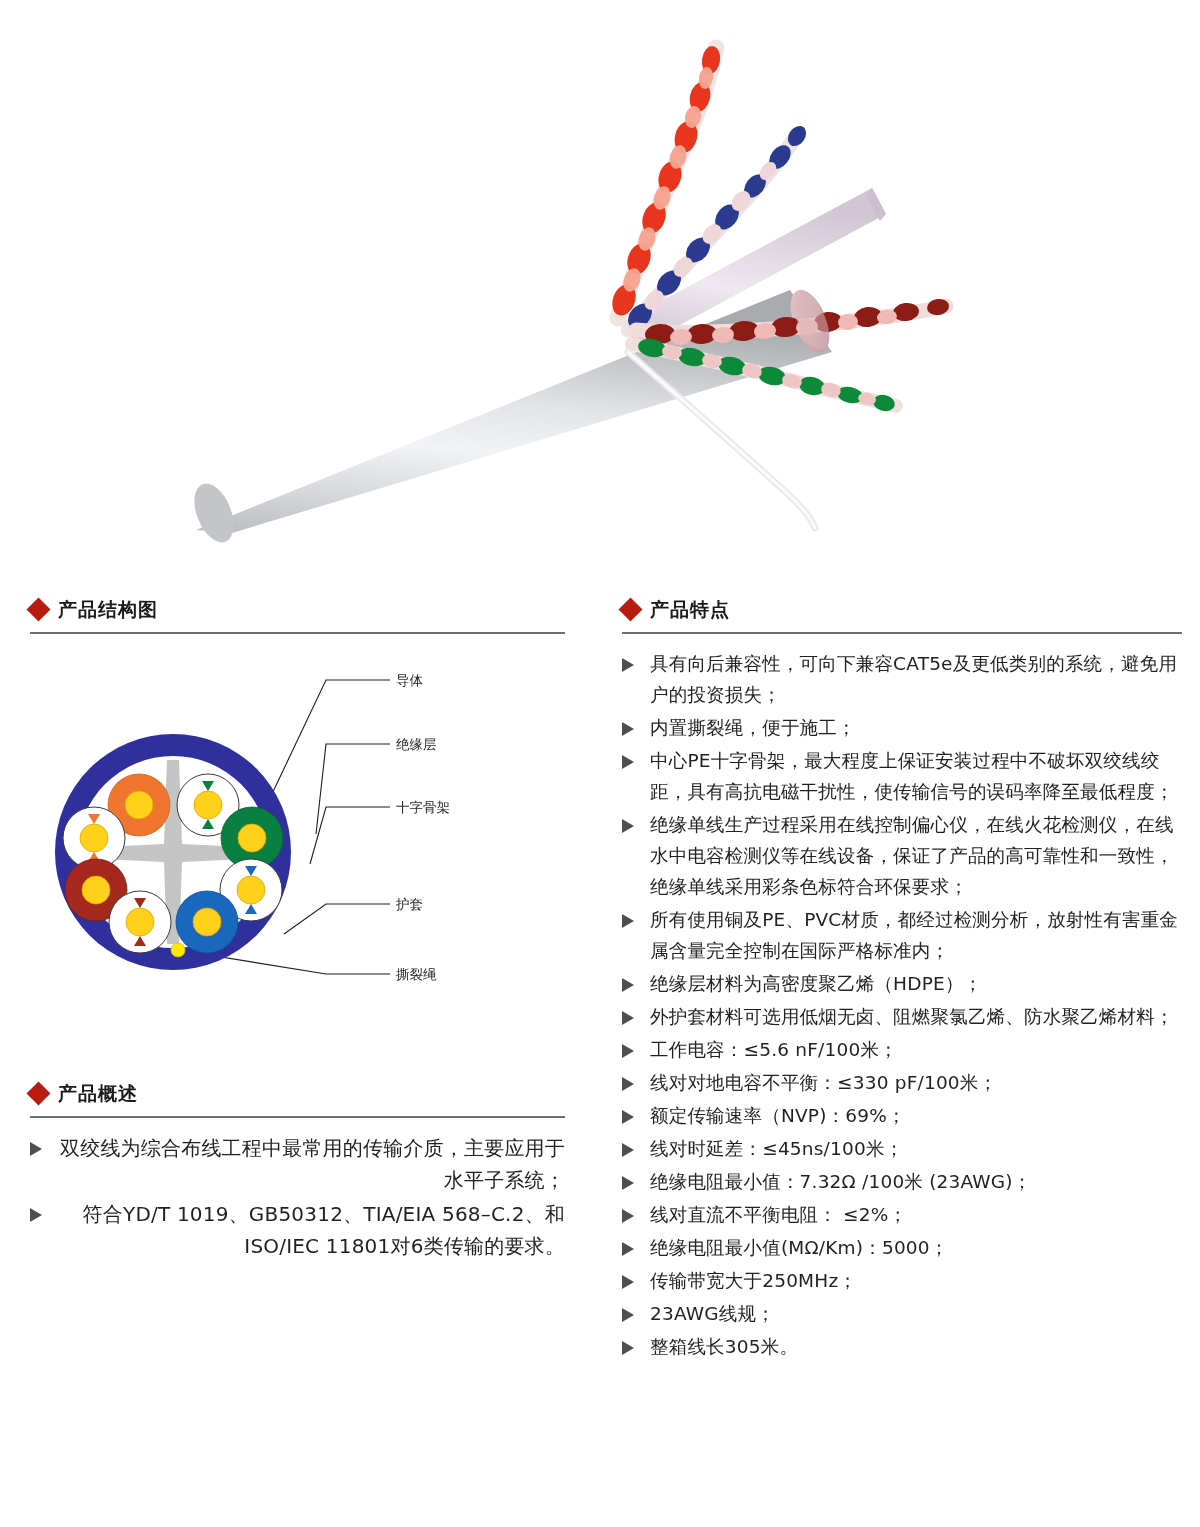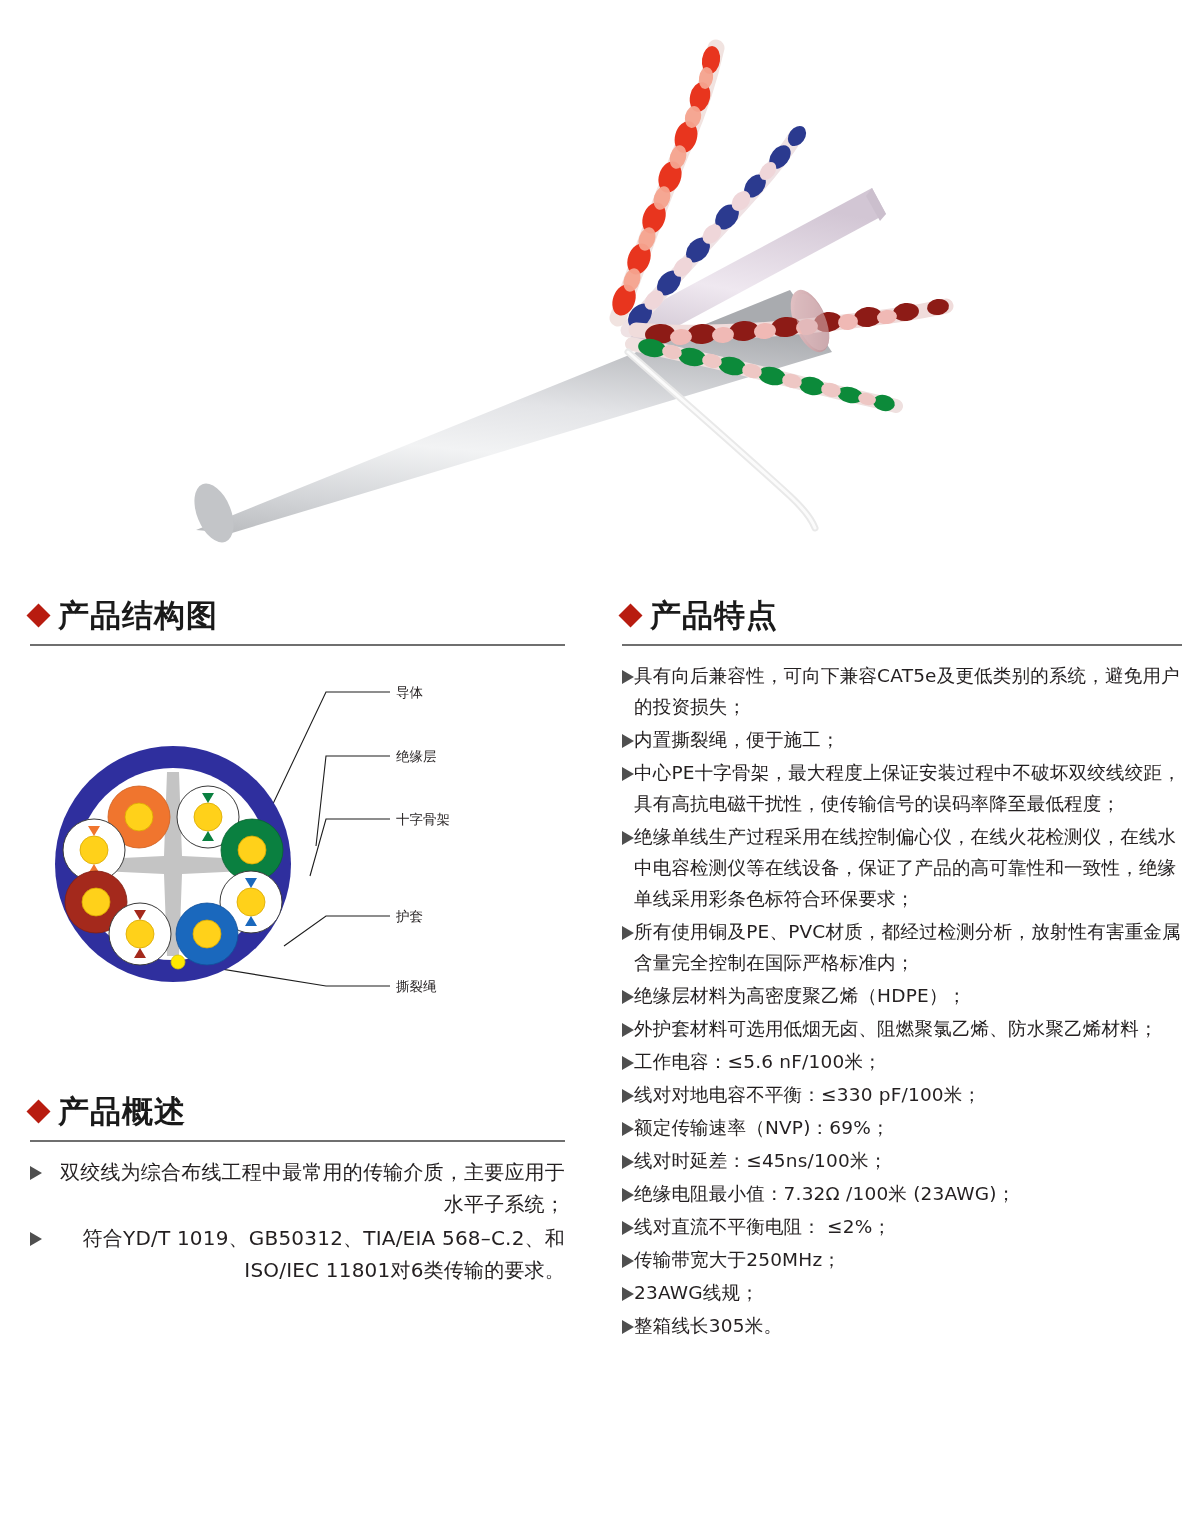--- a/index.html
+++ b/index.html
@@ -54,21 +54,21 @@
     padding-bottom: 3px;
   }
   .diamond {
     width: 17px;
     height: 17px;
     background: #b81c10;
     transform: rotate(45deg);
     flex: none;
   }
   .section-title {
-    font-size: 31px;
+    font-size: 19px;
     font-weight: bold;
     letter-spacing: 1px;
     line-height: 1;
     color: #1a1a1a;
     font-family: Liberation Serif, serif;
   }
   .head-rule {
     height: 2px;
     background: #6f6f6f;
     margin-top: 10px;
@@ -77,21 +77,21 @@
 
   
   ul.bullets {
     list-style: none;
     margin: 0;
     padding: 0;
   }
   ul.bullets > li {
     display: flex;
     align-items: flex-start;
-    gap: 0;
+    gap: 16px;
     margin-bottom: 2px;
   }
   .tri {
     flex: none;
     width: 0;
     height: 0;
     margin-top: 10px;
     border-left: 12px solid #4f4f4f;
     border-top: 7px solid transparent;
     border-bottom: 7px solid transparent;
@@ -404,20 +404,24 @@
       <li>
           <span class="tri"></span>
           <span class="btext">绝缘电阻最小值：7.32Ω /100米 (23AWG)；</span>
         </li>
       <li>
           <span class="tri"></span>
           <span class="btext">线对直流不平衡电阻： ≤2%；</span>
         </li>
       <li>
           <span class="tri"></span>
+          <span class="btext">绝缘电阻最小值(MΩ/Km)：5000；</span>
+        </li>
+      <li>
+          <span class="tri"></span>
           <span class="btext">传输带宽大于250MHz；</span>
         </li>
       <li>
           <span class="tri"></span>
           <span class="btext">23AWG线规；</span>
         </li>
       <li>
           <span class="tri"></span>
           <span class="btext">整箱线长305米。</span>
         </li>

